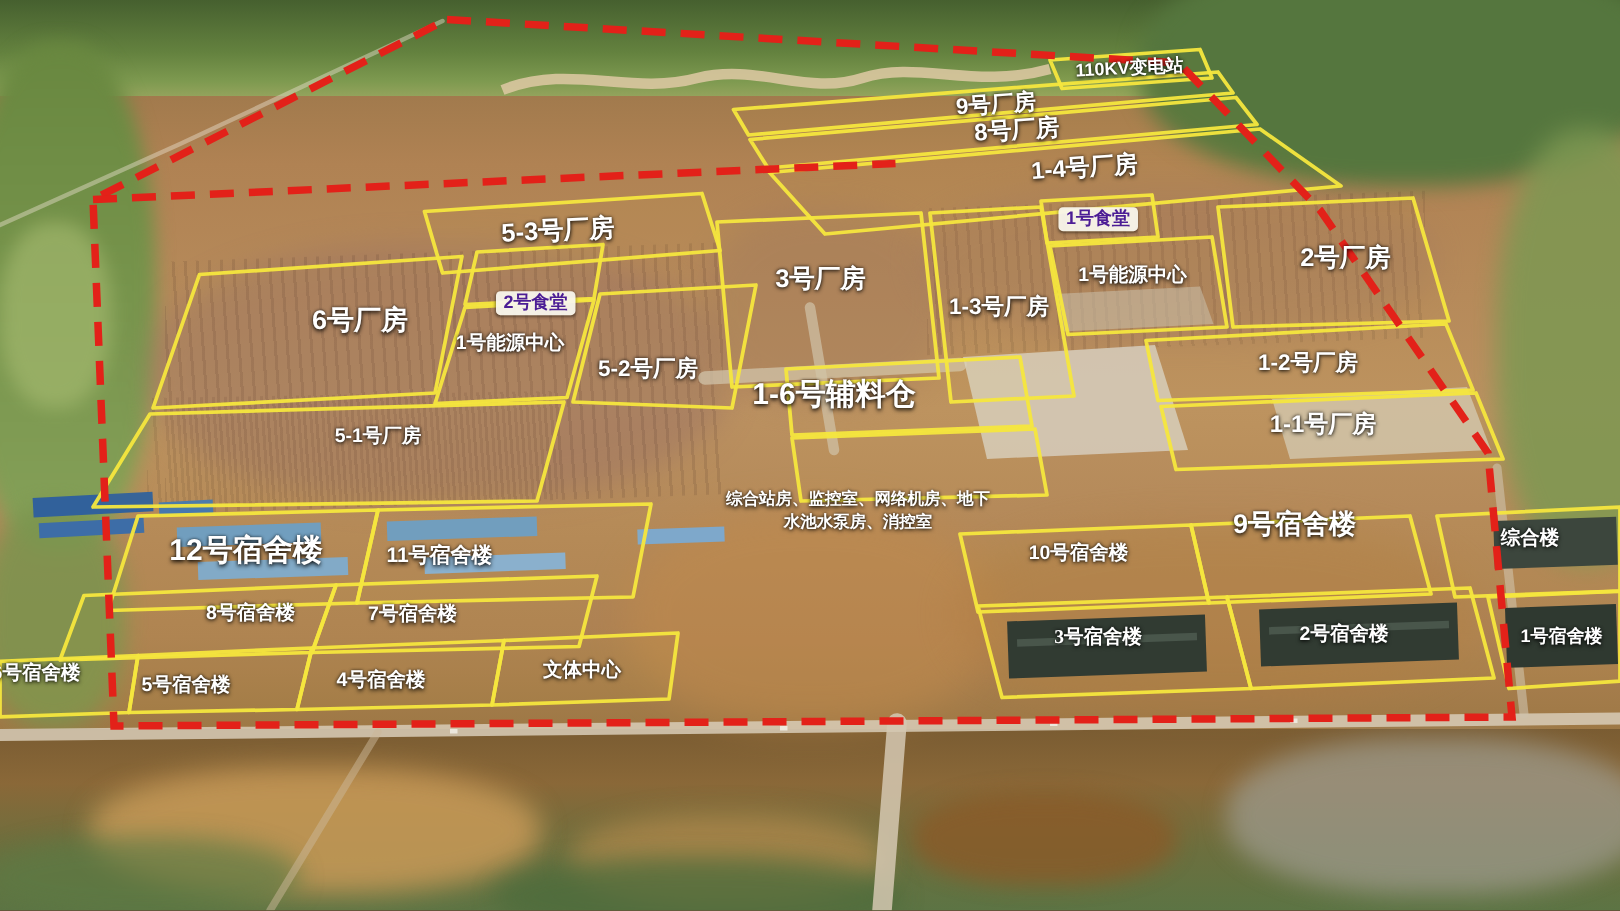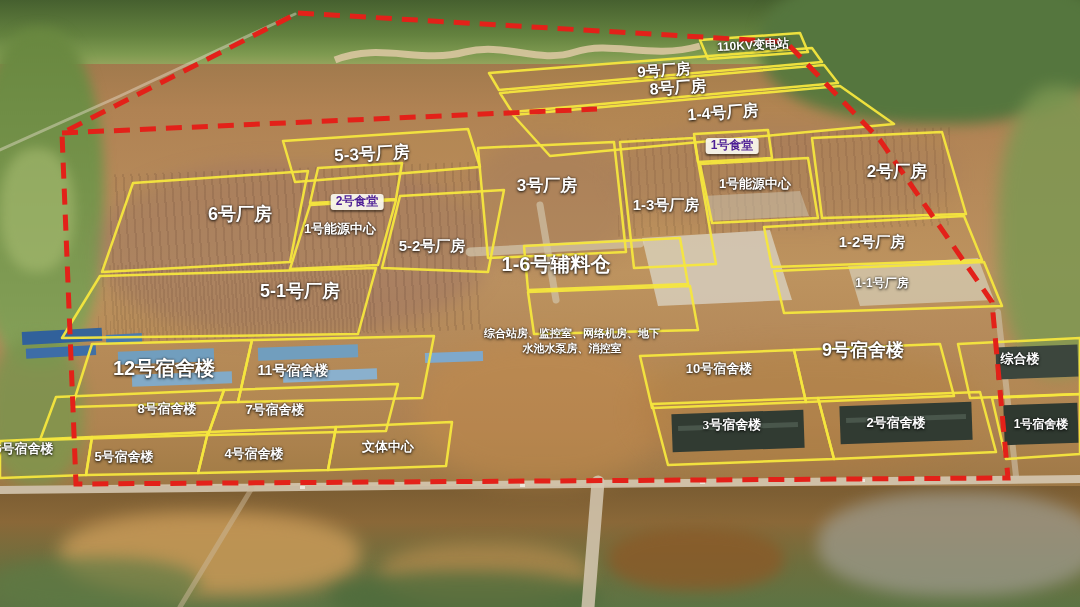--- a/index.html
+++ b/index.html
@@ -169,31 +169,31 @@
   <div id="labels">
       <div class="map-label" style="left: 753px; top: 46px; font-size: 12px; transform: translate(-50%, -50%) rotate(-3deg);">110KV变电站</div>
       <div class="map-label" style="left: 664px; top: 70px; font-size: 15px; transform: translate(-50%, -50%) rotate(-4deg);">9号厂房</div>
       <div class="map-label" style="left: 678px; top: 88px; font-size: 16px; transform: translate(-50%, -50%) rotate(-4deg);">8号厂房</div>
       <div class="map-label" style="left: 723px; top: 113px; font-size: 16px; transform: translate(-50%, -50%) rotate(-4deg);">1-4号厂房</div>
       <div class="map-label" style="left: 372px; top: 154px; font-size: 17px; transform: translate(-50%, -50%) rotate(-3deg);">5-3号厂房</div>
       <div class="map-label pill" style="left: 357px; top: 182px; font-size: 12px; margin-top: 20px;">2号食堂</div>
       <div class="map-label" style="left: 240px; top: 214px; font-size: 18px;">6号厂房</div>
       <div class="map-label" style="left: 340px; top: 229px; font-size: 13px;">1号能源中心</div>
       <div class="map-label" style="left: 432px; top: 246px; font-size: 15px;">5-2号厂房</div>
-      <div class="map-label" style="left: 252px; top: 291px; font-size: 18px; margin-left: 48px;">5-1号厂房</div>
+      <div class="map-label" style="left: 252px; top: 291px; font-size: 13px;">5-1号厂房</div>
       <div class="map-label" style="left: 547px; top: 186px; font-size: 17px;">3号厂房</div>
       <div class="map-label" style="left: 556px; top: 264px; font-size: 20px;">1-6号辅料仓</div>
       <div class="map-label note" style="left: 572px; top: 314px; font-size: 11px; margin-top: 27px;">综合站房、监控室、网络机房、地下
 水池水泵房、消控室</div>
       <div class="map-label pill" style="left: 732px; top: 146px; font-size: 12px;">1号食堂</div>
       <div class="map-label" style="left: 666px; top: 205px; font-size: 15px;">1-3号厂房</div>
       <div class="map-label" style="left: 755px; top: 184px; font-size: 13px;">1号能源中心</div>
       <div class="map-label" style="left: 855px; top: 172px; font-size: 17px; margin-left: 42px;">2号厂房</div>
       <div class="map-label" style="left: 872px; top: 242px; font-size: 15px;">1-2号厂房</div>
-      <div class="map-label" style="left: 882px; top: 284px; font-size: 12px;">1-1号厂房</div>
+      <div class="map-label" style="left: 882px; top: 284px; font-size: 16px;">1-1号厂房</div>
       <div class="map-label" style="left: 164px; top: 368px; font-size: 20px;">12号宿舍楼</div>
       <div class="map-label" style="left: 293px; top: 370px; font-size: 14px;">11号宿舍楼</div>
       <div class="map-label" style="left: 719px; top: 369px; font-size: 13px;">10号宿舍楼</div>
       <div class="map-label" style="left: 863px; top: 350px; font-size: 18px;">9号宿舍楼</div>
       <div class="map-label" style="left: 1020px; top: 359px; font-size: 13px;">综合楼</div>
       <div class="map-label" style="left: 152px; top: 409px; font-size: 13px; padding-left: 30px;">8号宿舍楼</div>
       <div class="map-label" style="left: 275px; top: 410px; font-size: 13px;">7号宿舍楼</div>
       <div class="map-label" style="left: 24px; top: 449px; font-size: 13px;">6号宿舍楼</div>
       <div class="map-label" style="left: 124px; top: 457px; font-size: 13px;">5号宿舍楼</div>
       <div class="map-label" style="left: 254px; top: 454px; font-size: 13px;">4号宿舍楼</div>

